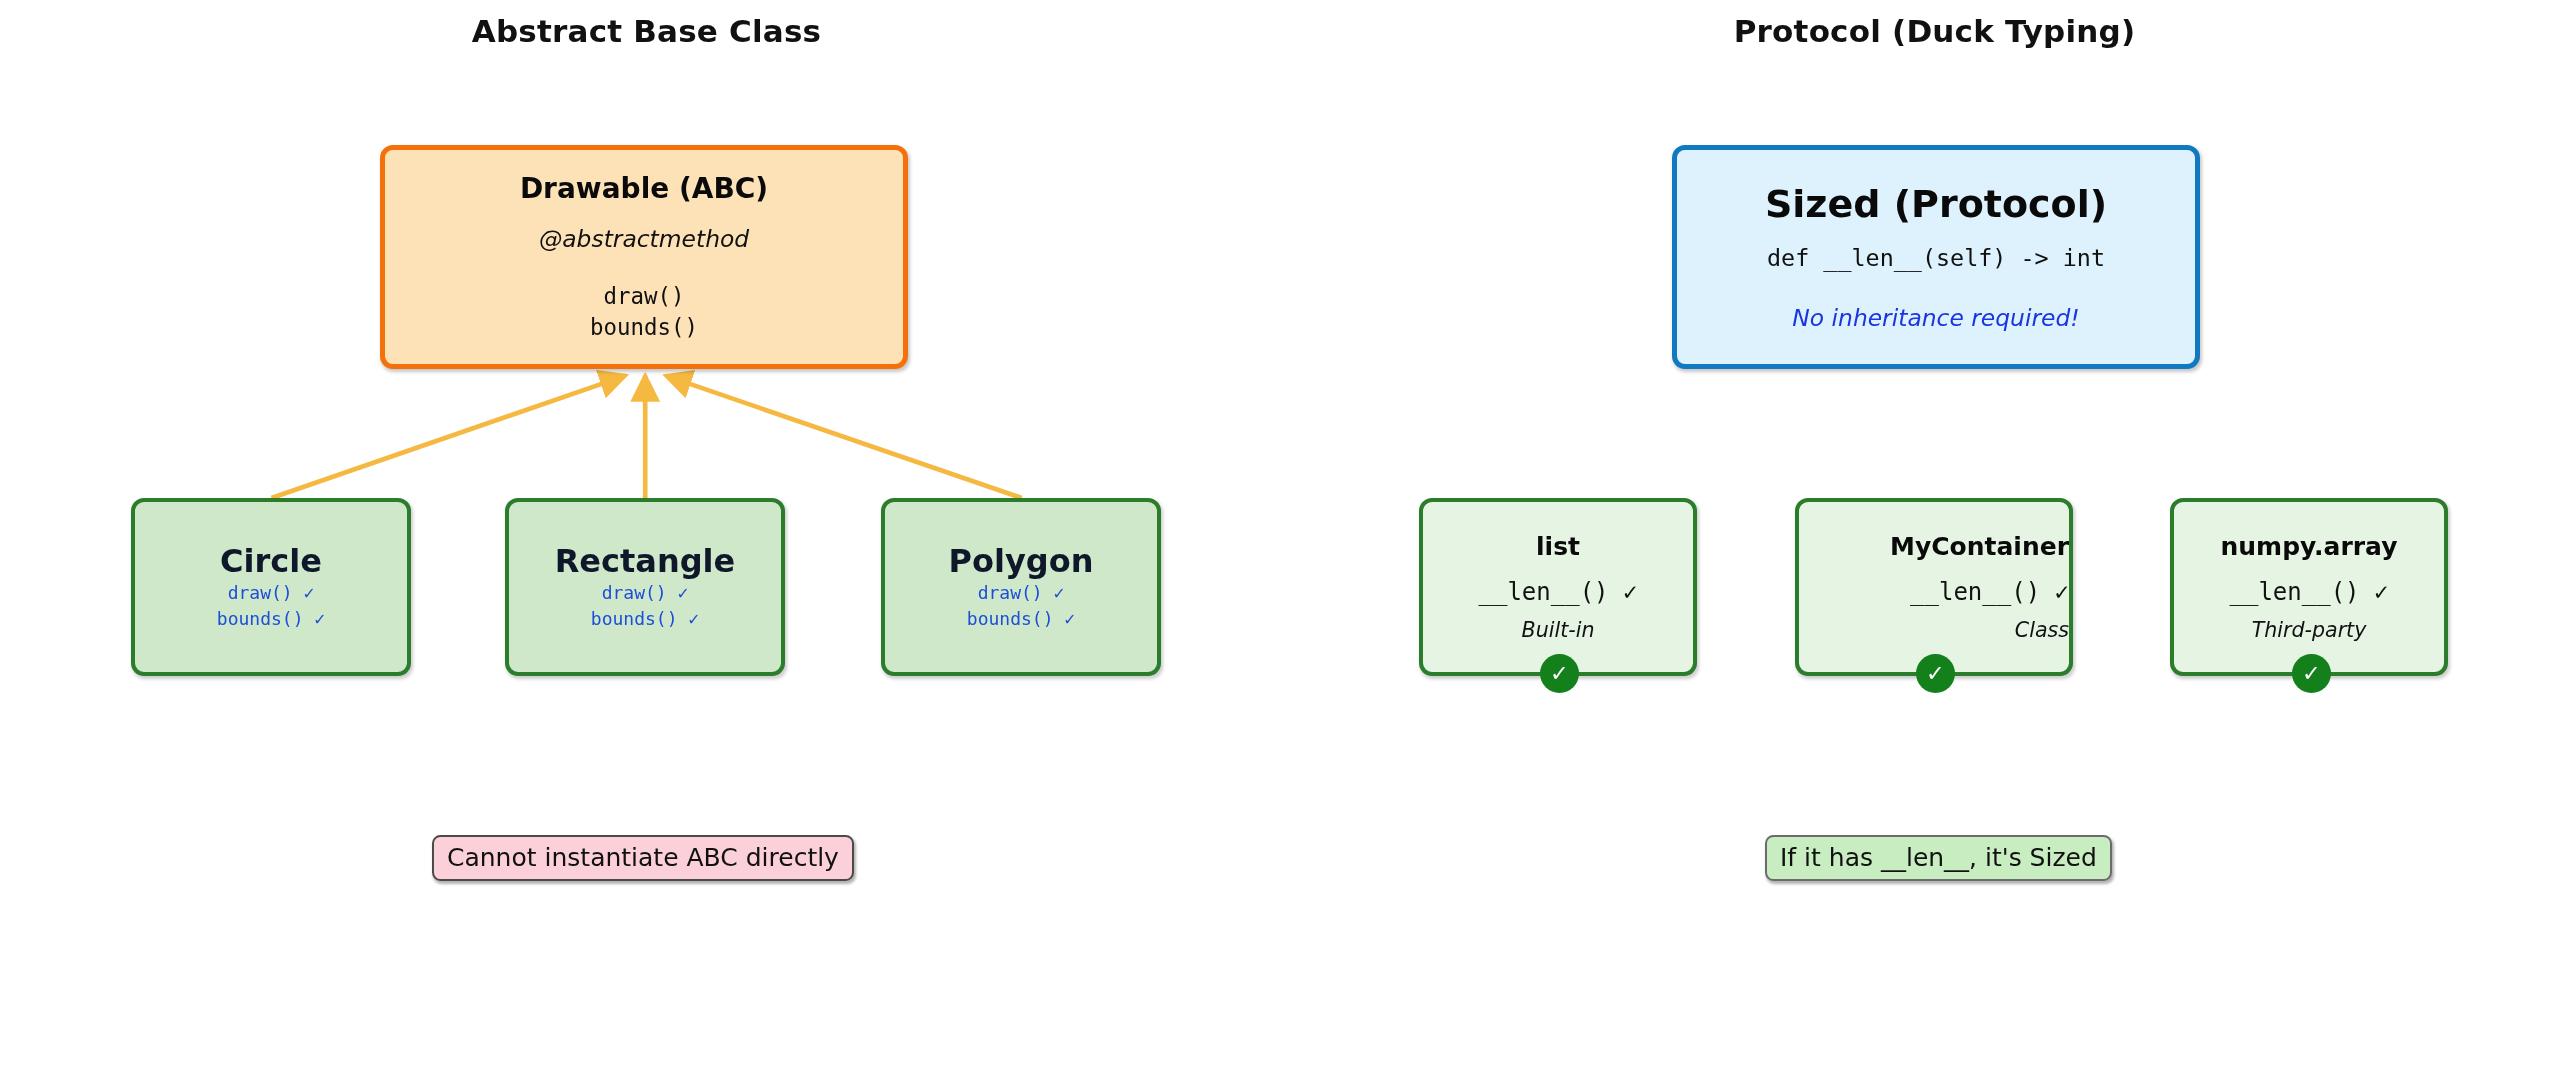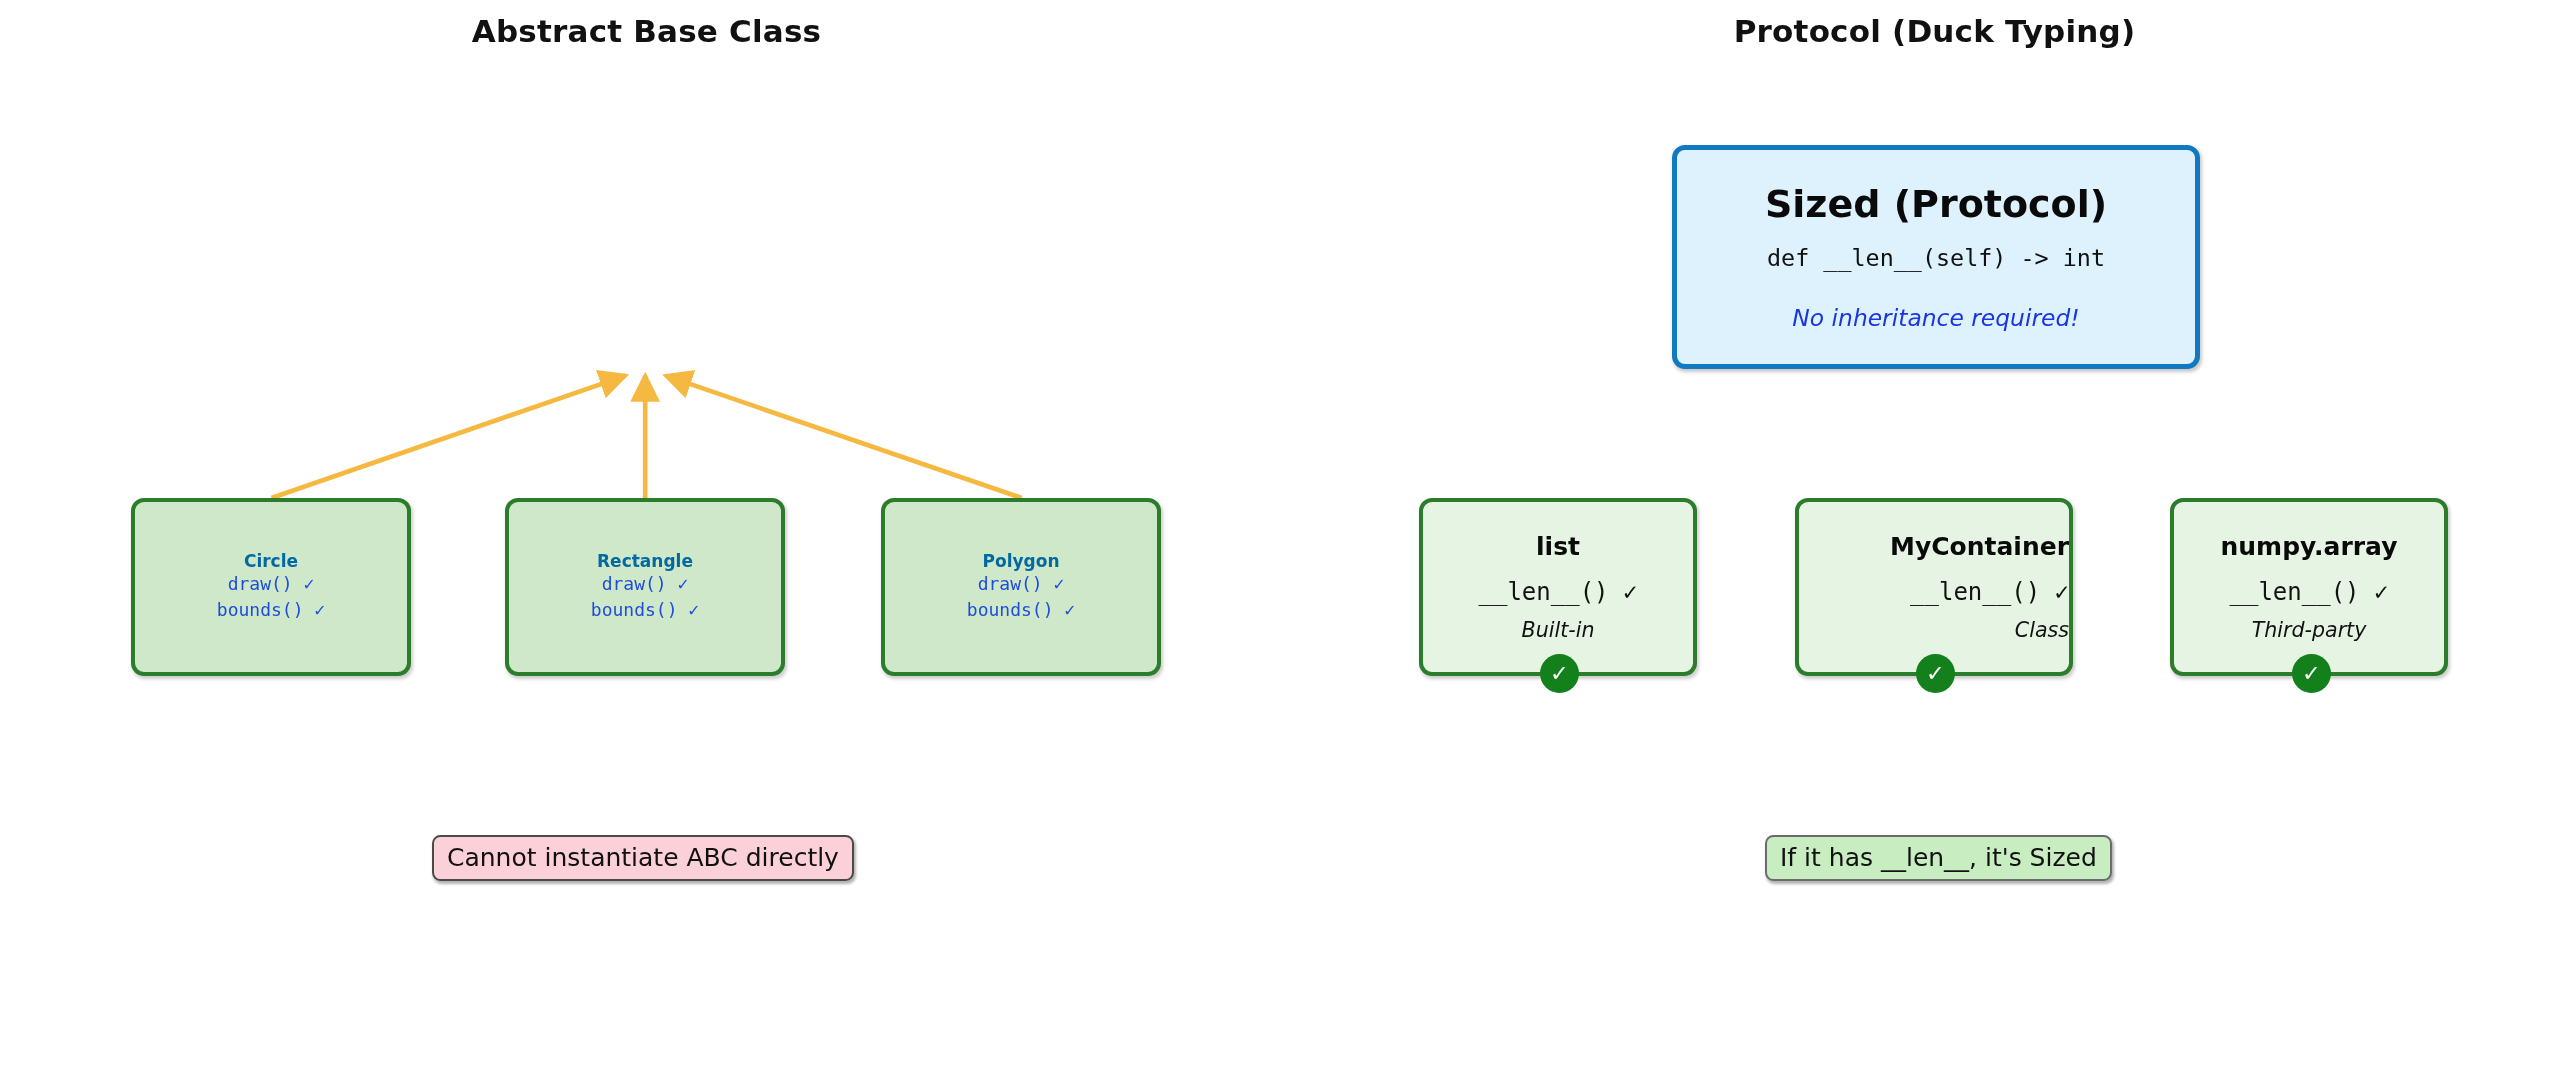--- a/index.html
+++ b/index.html
@@ -111,23 +111,23 @@
   
   .node.subclass {
     top: 498px;
     width: 280px;
     height: 178px;
     background: #cfe8ca;
     border: 4.7px solid #2b7d2b;
     box-shadow: 1.9px 2.8px 3.7px rgba(0,0,0,0.20);
   }
   .node.subclass .n-title {
-    font-size: 17px;
-    font-weight: bold;
-    color: #0369a1;
+    font-size: 32px;
+    font-weight: bold;
+    color: #0f172a;
   }
   .node.subclass .n-code {
     font-family: "DejaVu Sans Mono", monospace;
     font-size: 18px;
     color: #1d4ed8;
     line-height: 1.45;
   }
 
   
   .node.implementor {
@@ -205,20 +205,28 @@
     <defs>
       <marker id="arrowhead" markerWidth="7" markerHeight="7" refX="5.6" refY="3.2" orient="auto">
         <path d="M0,0 L6.4,3.2 L0,6.4 z" fill="#f5b942"></path>
       </marker>
     </defs>
     <line x1="290" y1="533" x2="669" y2="402" stroke="#f5b942" stroke-width="5" marker-end="url(#arrowhead)"></line>
     <line x1="690" y1="533" x2="690" y2="402" stroke="#f5b942" stroke-width="5" marker-end="url(#arrowhead)"></line>
     <line x1="1093" y1="533" x2="712" y2="402" stroke="#f5b942" stroke-width="5" marker-end="url(#arrowhead)"></line>
   </svg>
 
+  <div class="node" id="node-abc">
+    <div class="n-title">Drawable (ABC)</div>
+    <div class="n-deco">@abstractmethod</div>
+    <div class="n-code">
+      <div>draw()</div>
+      <div>bounds()</div>
+    </div>
+  </div>
 
   <div class="node" id="node-protocol">
     <div class="n-title">Sized (Protocol)</div>
     <div class="n-code">def __len__(self) -&gt; int</div>
     <div class="n-note">No inheritance required!</div>
   </div>
 
   <div class="node subclass" style="left:131px;">
     <div class="n-title">Circle</div>
     <div class="n-code">

